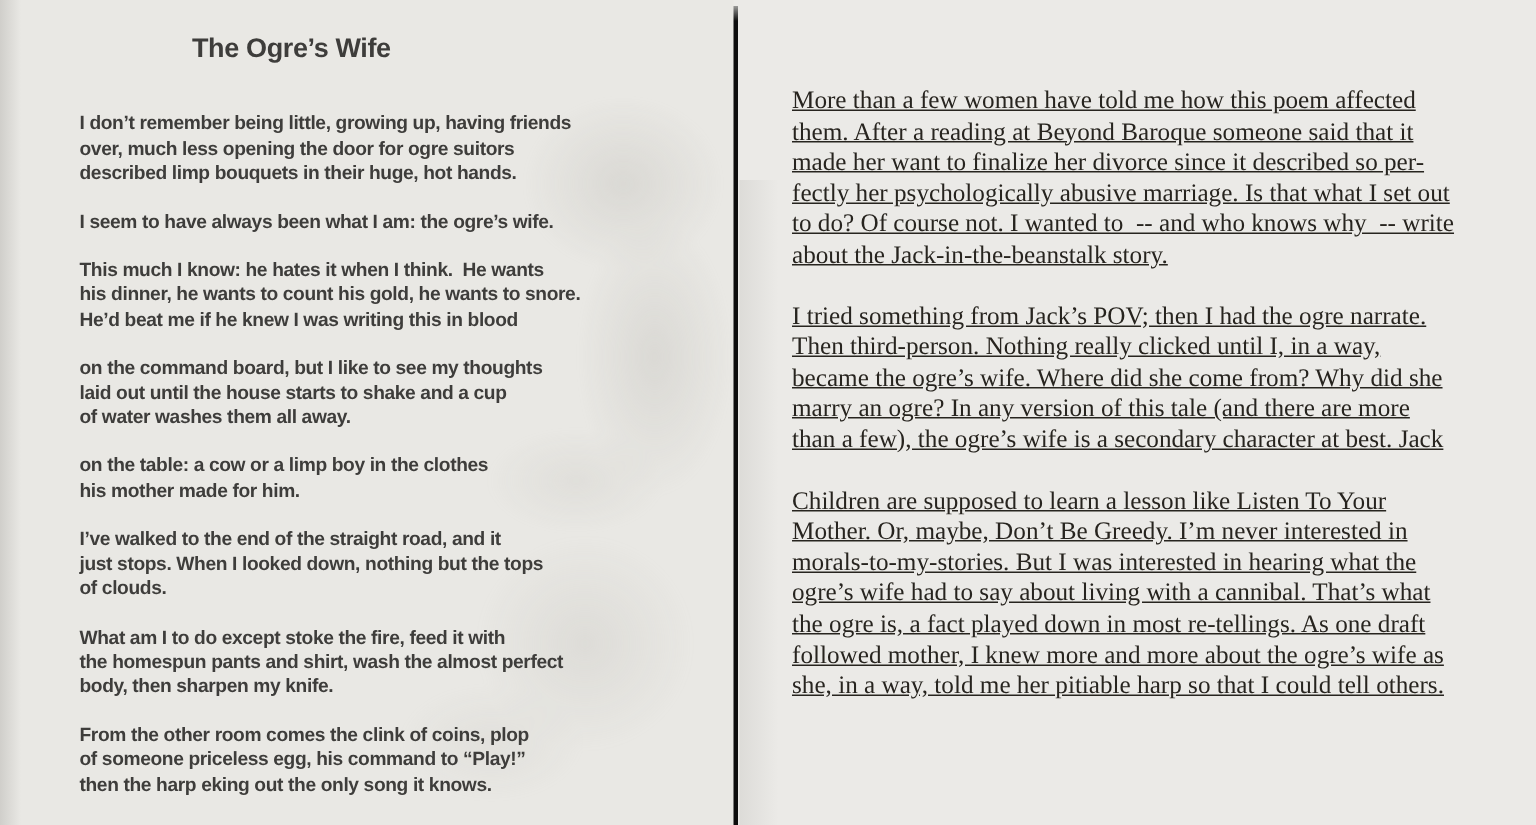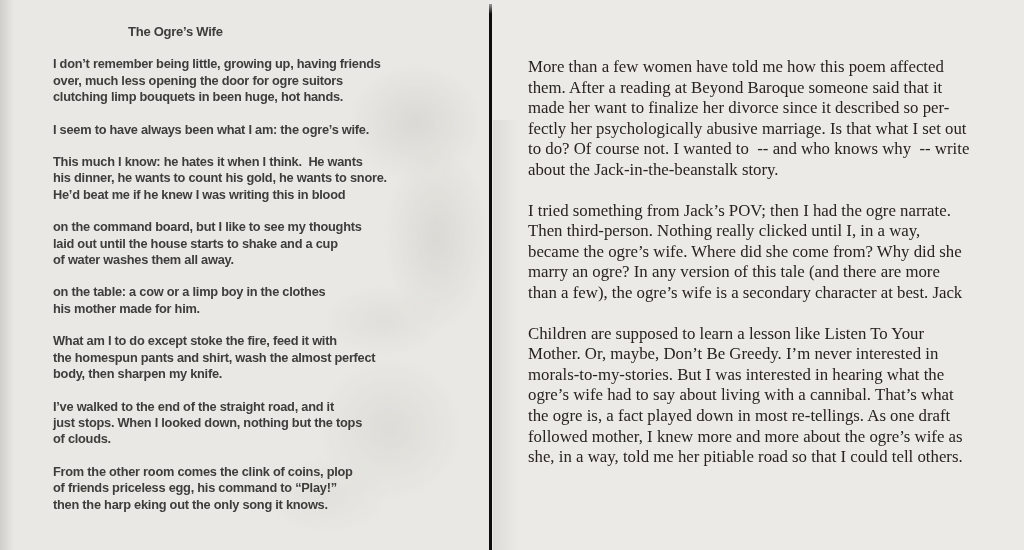--- a/index.html
+++ b/index.html
@@ -61,37 +61,37 @@
     position: absolute; left: 33px; top: 24px; width: 440px;
     color: var(--poem-ink, #3e3d3b);
     font-family: "Liberation Sans", "DejaVu Sans", sans-serif;
     font-weight: 700;
     font-size: 12.8px;
     line-height: 16.4px;
     letter-spacing: -0.25px;
   }
   .poem-title {
     margin-left: 95px;
-    margin-bottom: 16px;
-    font-size: 13px;
+    margin-bottom: 34px;
+    font-size: 18px;
     white-space: pre;
   }
   .stanza { margin-bottom: 16px; }
   .poem-line { white-space: pre; margin-left: 20px; }
 
   
   .essay {
     position: absolute; left: 528px; top: 57px; width: 475px;
     color: var(--essay-ink, #27241f);
     font-family: "Liberation Serif", "DejaVu Serif", serif;
     font-size: 16.8px;
     line-height: 20.6px;
   }
   .essay-paragraph { margin-bottom: 20px; }
-  .essay-line { white-space: pre; }
+  .essay-line { white-space: pre; text-decoration: underline; }
 </style>
 </head>
 <body style="--paper-left: #e9e8e4; --paper-right: #ebeae7; --divider: #0d0d0d; --poem-ink: #3e3d3b; --essay-ink: #27241f;">
 
 <div class="page-left">
   <div class="stain stain-a"></div>
   <div class="stain stain-b"></div>
   <div class="stain stain-c"></div>
 </div>
 
@@ -100,52 +100,52 @@
 <div class="stain stain-e"></div>
 
 <div class="divider"></div>
 
 <div class="poem">
   <div class="poem-title">The Ogre’s Wife</div>
   <div>
       <div class="stanza">
         <div class="poem-line">I don’t remember being little, growing up, having friends</div>
         <div class="poem-line">over, much less opening the door for ogre suitors</div>
-        <div class="poem-line">clutching limp bouquets in been huge, hot hands.</div>
+        <div class="poem-line">described limp bouquets in their huge, hot hands.</div>
       </div>
       <div class="stanza">
         <div class="poem-line">I seem to have always been what I am: the ogre’s wife.</div>
       </div>
       <div class="stanza">
         <div class="poem-line">This much I know: he hates it when I think.  He wants</div>
         <div class="poem-line">his dinner, he wants to count his gold, he wants to snore.</div>
         <div class="poem-line">He’d beat me if he knew I was writing this in blood</div>
       </div>
       <div class="stanza">
         <div class="poem-line">on the command board, but I like to see my thoughts</div>
         <div class="poem-line">laid out until the house starts to shake and a cup</div>
         <div class="poem-line">of water washes them all away.</div>
       </div>
       <div class="stanza">
         <div class="poem-line">on the table: a cow or a limp boy in the clothes</div>
         <div class="poem-line">his mother made for him.</div>
       </div>
       <div class="stanza">
+        <div class="poem-line">I’ve walked to the end of the straight road, and it</div>
+        <div class="poem-line">just stops. When I looked down, nothing but the tops</div>
+        <div class="poem-line">of clouds.</div>
+      </div>
+      <div class="stanza">
         <div class="poem-line">What am I to do except stoke the fire, feed it with</div>
         <div class="poem-line">the homespun pants and shirt, wash the almost perfect</div>
         <div class="poem-line">body, then sharpen my knife.</div>
       </div>
       <div class="stanza">
-        <div class="poem-line">I’ve walked to the end of the straight road, and it</div>
-        <div class="poem-line">just stops. When I looked down, nothing but the tops</div>
-        <div class="poem-line">of clouds.</div>
-      </div>
-      <div class="stanza">
         <div class="poem-line">From the other room comes the clink of coins, plop</div>
-        <div class="poem-line">of friends priceless egg, his command to “Play!”</div>
+        <div class="poem-line">of someone priceless egg, his command to “Play!”</div>
         <div class="poem-line">then the harp eking out the only song it knows.</div>
       </div>
     </div>
 </div>
 
 <div class="essay">
   <div>
       <div class="essay-paragraph">
         <div class="essay-line">More than a few women have told me how this poem affected</div>
         <div class="essay-line">them. After a reading at Beyond Baroque someone said that it</div>
@@ -161,16 +161,16 @@
         <div class="essay-line">marry an ogre? In any version of this tale (and there are more</div>
         <div class="essay-line">than a few), the ogre’s wife is a secondary character at best. Jack</div>
       </div>
       <div class="essay-paragraph">
         <div class="essay-line">Children are supposed to learn a lesson like Listen To Your</div>
         <div class="essay-line">Mother. Or, maybe, Don’t Be Greedy. I’m never interested in</div>
         <div class="essay-line">morals-to-my-stories. But I was interested in hearing what the</div>
         <div class="essay-line">ogre’s wife had to say about living with a cannibal. That’s what</div>
         <div class="essay-line">the ogre is, a fact played down in most re-tellings. As one draft</div>
         <div class="essay-line">followed mother, I knew more and more about the ogre’s wife as</div>
-        <div class="essay-line">she, in a way, told me her pitiable road so that I could tell others.</div>
+        <div class="essay-line">she, in a way, told me her pitiable harp so that I could tell others.</div>
       </div>
     </div>
 </div>
 
 </body></html>

